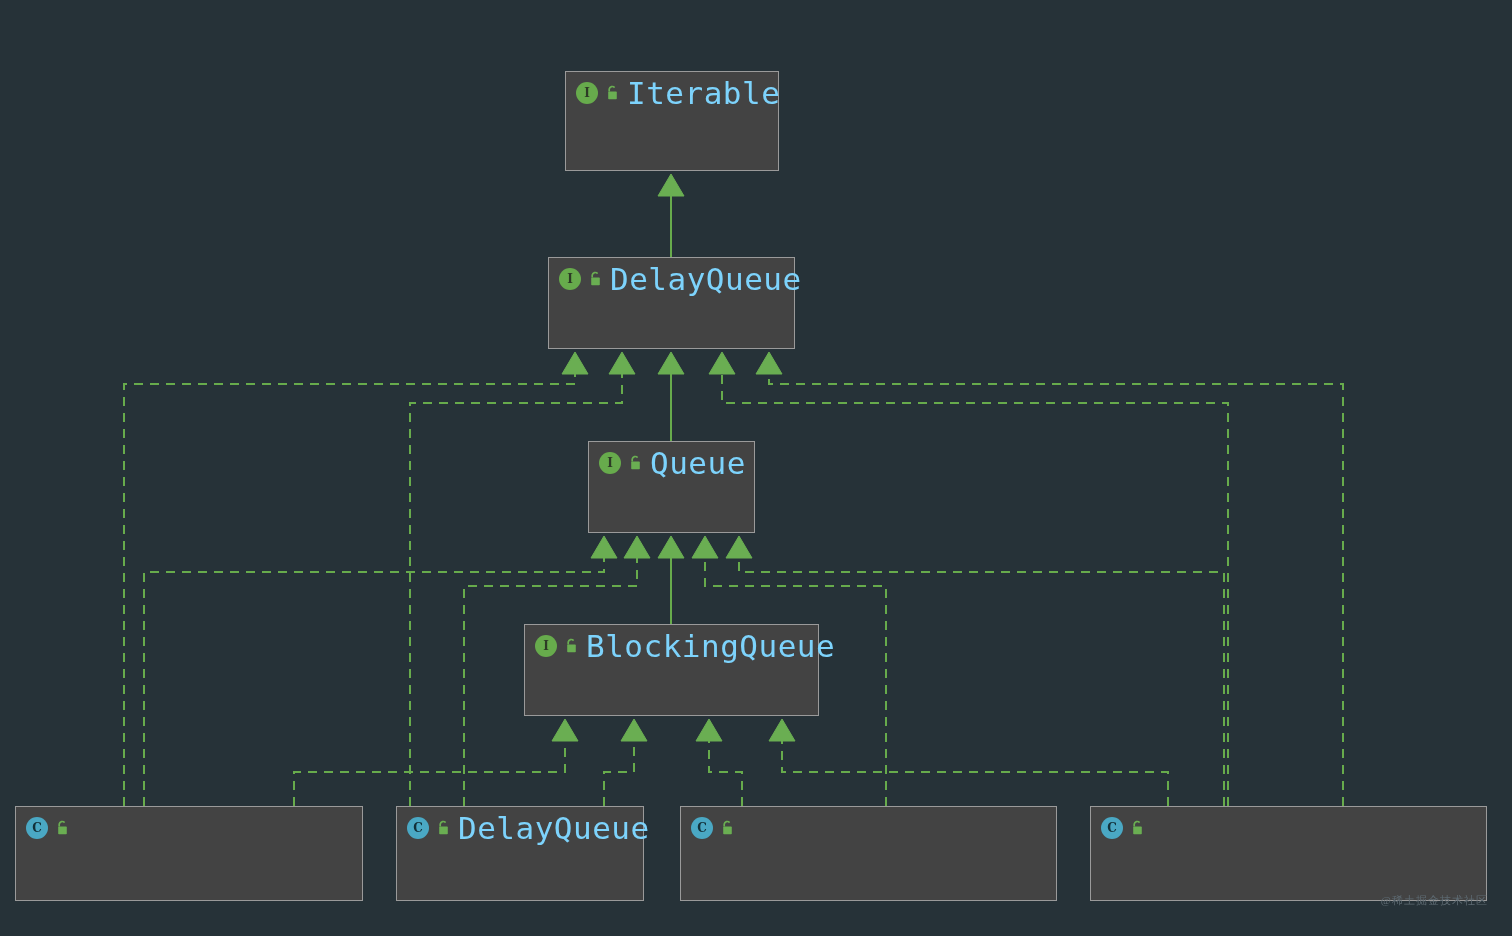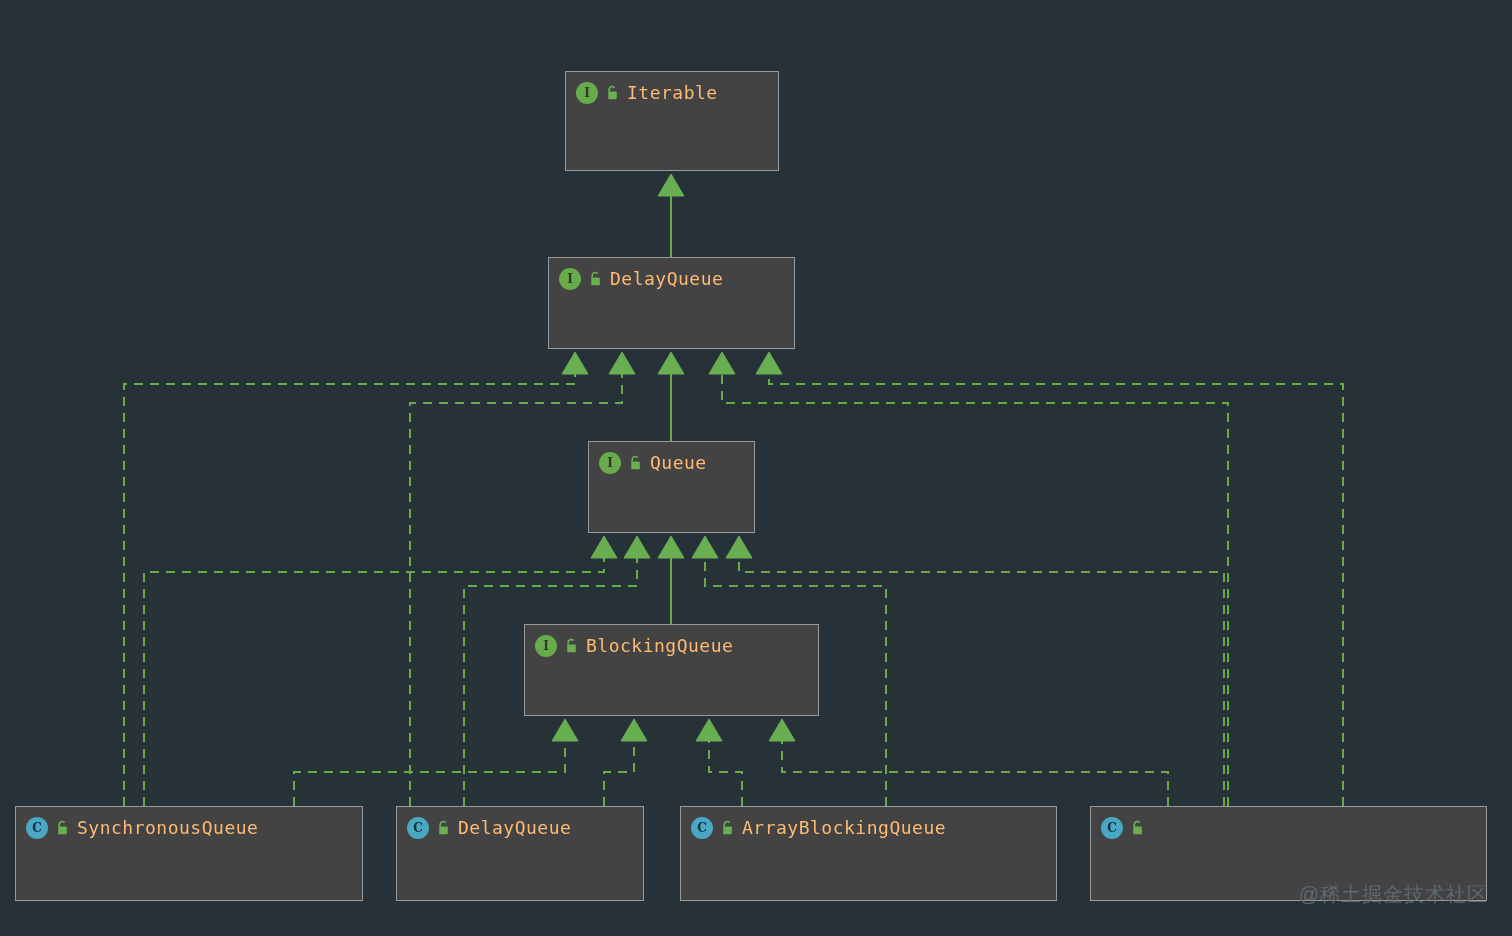--- a/index.html
+++ b/index.html
@@ -64,35 +64,35 @@
     color: #123039;
   }
   .lock-icon {
     flex: 0 0 auto;
     width: 15px;
     height: 16px;
     display: block;
   }
   .node-title {
     font-family: "DejaVu Sans Mono", "Liberation Mono", monospace;
-    font-size: 18px;
+    font-size: 31px;
     letter-spacing: 0.5px;
-    color: #fdba74;
+    color: #7dd3fc;
     line-height: 1;
   }
   .node-body {
     height: calc(100% - 42px);
   }
   .watermark {
     position: absolute;
     right: 24px;
     bottom: 28px;
     color: #5d6a72;
-    font-family: Liberation Sans, sans-serif;
-    font-size: 20px;
+    font-family: Liberation Serif, serif;
+    font-size: 11px;
     letter-spacing: 1px;
     white-space: nowrap;
     pointer-events: none;
   }
 </style>
 </head>
 <body>
 
 <div id="diagram-root">
 
@@ -191,21 +191,20 @@
       </div>
       <div class="uml-node" style="left: 15px; top: 806px; width: 348px; height: 95px;">
         <div class="node-header">
           <span class="type-badge klass">C</span>
           <span style="display: flex;">
             <svg class="lock-icon" viewBox="0 0 15 16">
               <path d="M4.2 6.6 V4.2 a3.1 3.1 0 0 1 5.4 -1.6" fill="none" stroke="#6aae52" stroke-width="1.7"></path>
               <rect x="3.2" y="6.6" width="8.6" height="7.6" rx="0.8" fill="#6aae52"></rect>
             </svg>
           </span>
-          <span class="node-title">SynchronousQueue</span>
         </div>
         <div class="node-body"></div>
       </div>
       <div class="uml-node" style="left: 396px; top: 806px; width: 248px; height: 95px;">
         <div class="node-header">
           <span class="type-badge klass">C</span>
           <span style="display: flex;">
             <svg class="lock-icon" viewBox="0 0 15 16">
               <path d="M4.2 6.6 V4.2 a3.1 3.1 0 0 1 5.4 -1.6" fill="none" stroke="#6aae52" stroke-width="1.7"></path>
               <rect x="3.2" y="6.6" width="8.6" height="7.6" rx="0.8" fill="#6aae52"></rect>
@@ -217,21 +216,20 @@
       </div>
       <div class="uml-node" style="left: 680px; top: 806px; width: 377px; height: 95px;">
         <div class="node-header">
           <span class="type-badge klass">C</span>
           <span style="display: flex;">
             <svg class="lock-icon" viewBox="0 0 15 16">
               <path d="M4.2 6.6 V4.2 a3.1 3.1 0 0 1 5.4 -1.6" fill="none" stroke="#6aae52" stroke-width="1.7"></path>
               <rect x="3.2" y="6.6" width="8.6" height="7.6" rx="0.8" fill="#6aae52"></rect>
             </svg>
           </span>
-          <span class="node-title">ArrayBlockingQueue</span>
         </div>
         <div class="node-body"></div>
       </div>
       <div class="uml-node" style="left: 1090px; top: 806px; width: 397px; height: 95px;">
         <div class="node-header">
           <span class="type-badge klass">C</span>
           <span style="display: flex;">
             <svg class="lock-icon" viewBox="0 0 15 16">
               <path d="M4.2 6.6 V4.2 a3.1 3.1 0 0 1 5.4 -1.6" fill="none" stroke="#6aae52" stroke-width="1.7"></path>
               <rect x="3.2" y="6.6" width="8.6" height="7.6" rx="0.8" fill="#6aae52"></rect>

